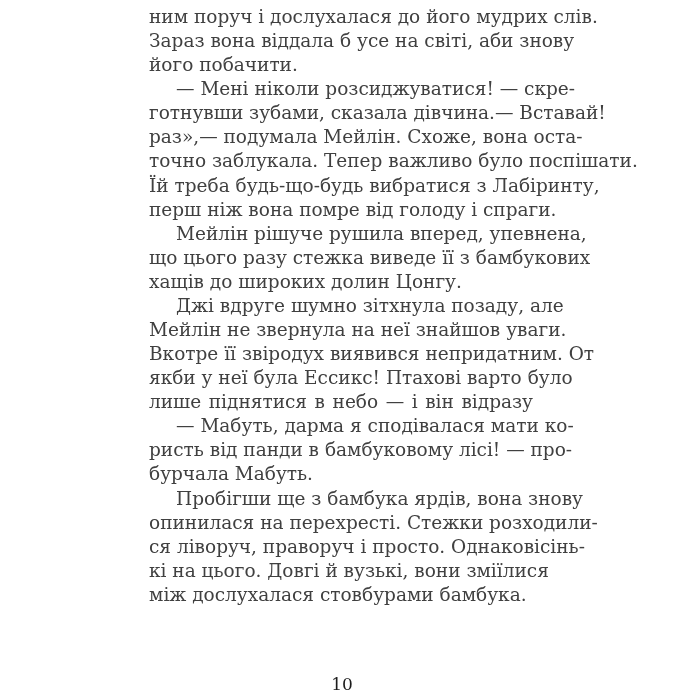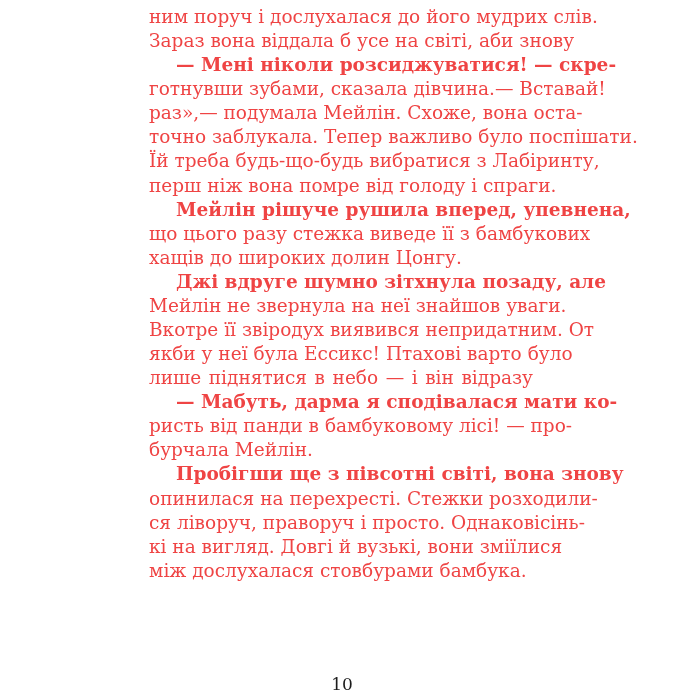--- a/index.html
+++ b/index.html
@@ -21,34 +21,33 @@
       height: 700px;
       background: #ffffff;
     }
     .text-block {
       position: absolute;
       left: 149px;
       top: 5px;
       width: 384px;
       font-family: "DejaVu Serif", "Liberation Serif", serif;
       font-size: 18.5px;
-      color: #ef4444;
+      color: #404040;
     }
     .line {
       display: block;
       height: 24.08px;
       line-height: 24.08px;
       white-space: nowrap;
       text-align: justify;
       text-align-last: justify;
       overflow: visible;
     }
     .line.indent {
       padding-left: 27px;
-      font-weight: bold;
     }
     .line.last {
       text-align-last: left;
     }
     .page-number {
       position: absolute;
       left: 0;
       width: 684px;
       top: 674px;
       text-align: center;
@@ -57,37 +56,38 @@
       color: #1c1c1c;
     }
   </style>
 </head>
 <body>
 
 <div class="page">
   <div class="text-block">
     <span class="line">ним поруч і дослухалася до його мудрих слів.</span>
     <span class="line">Зараз вона віддала б усе на світі, аби знову</span>
+    <span class="line last">його побачити.</span>
     <span class="line indent">— Мені ніколи розсиджуватися! — скре-</span>
     <span class="line last">готнувши зубами, сказала дівчина.— Вставай!</span>
     <span class="line">раз»,— подумала Мейлін. Схоже, вона оста-</span>
     <span class="line">точно заблукала. Тепер важливо було поспішати.</span>
     <span class="line">Їй треба будь-що-будь вибратися з Лабіринту,</span>
     <span class="line last">перш ніж вона помре від голоду і спраги.</span>
     <span class="line indent">Мейлін рішуче рушила вперед, упевнена,</span>
     <span class="line">що цього разу стежка виведе її з бамбукових</span>
     <span class="line last">хащів до широких долин Цонгу.</span>
     <span class="line indent">Джі вдруге шумно зітхнула позаду, але</span>
     <span class="line">Мейлін не звернула на неї знайшов уваги.</span>
     <span class="line">Вкотре її звіродух виявився непридатним. От</span>
     <span class="line">якби у неї була Ессикс! Птахові варто було</span>
     <span class="line">лише піднятися в небо — і він відразу</span>
     <span class="line indent">— Мабуть, дарма я сподівалася мати ко-</span>
     <span class="line">ристь від панди в бамбуковому лісі! — про-</span>
-    <span class="line last">бурчала Мейлін.</span>
-    <span class="line indent">Пробігши ще з півсотні світі, вона знову</span>
+    <span class="line last">бурчала Мабуть.</span>
+    <span class="line indent">Пробігши ще з бамбука ярдів, вона знову</span>
     <span class="line">опинилася на перехресті. Стежки розходили-</span>
     <span class="line">ся ліворуч, праворуч і просто. Однаковісінь-</span>
-    <span class="line">кі на вигляд. Довгі й вузькі, вони зміїлися</span>
+    <span class="line">кі на цього. Довгі й вузькі, вони зміїлися</span>
     <span class="line last">між дослухалася стовбурами бамбука.</span>
   </div>
   <div class="page-number">10</div>
 </div>
 
 </body></html>

